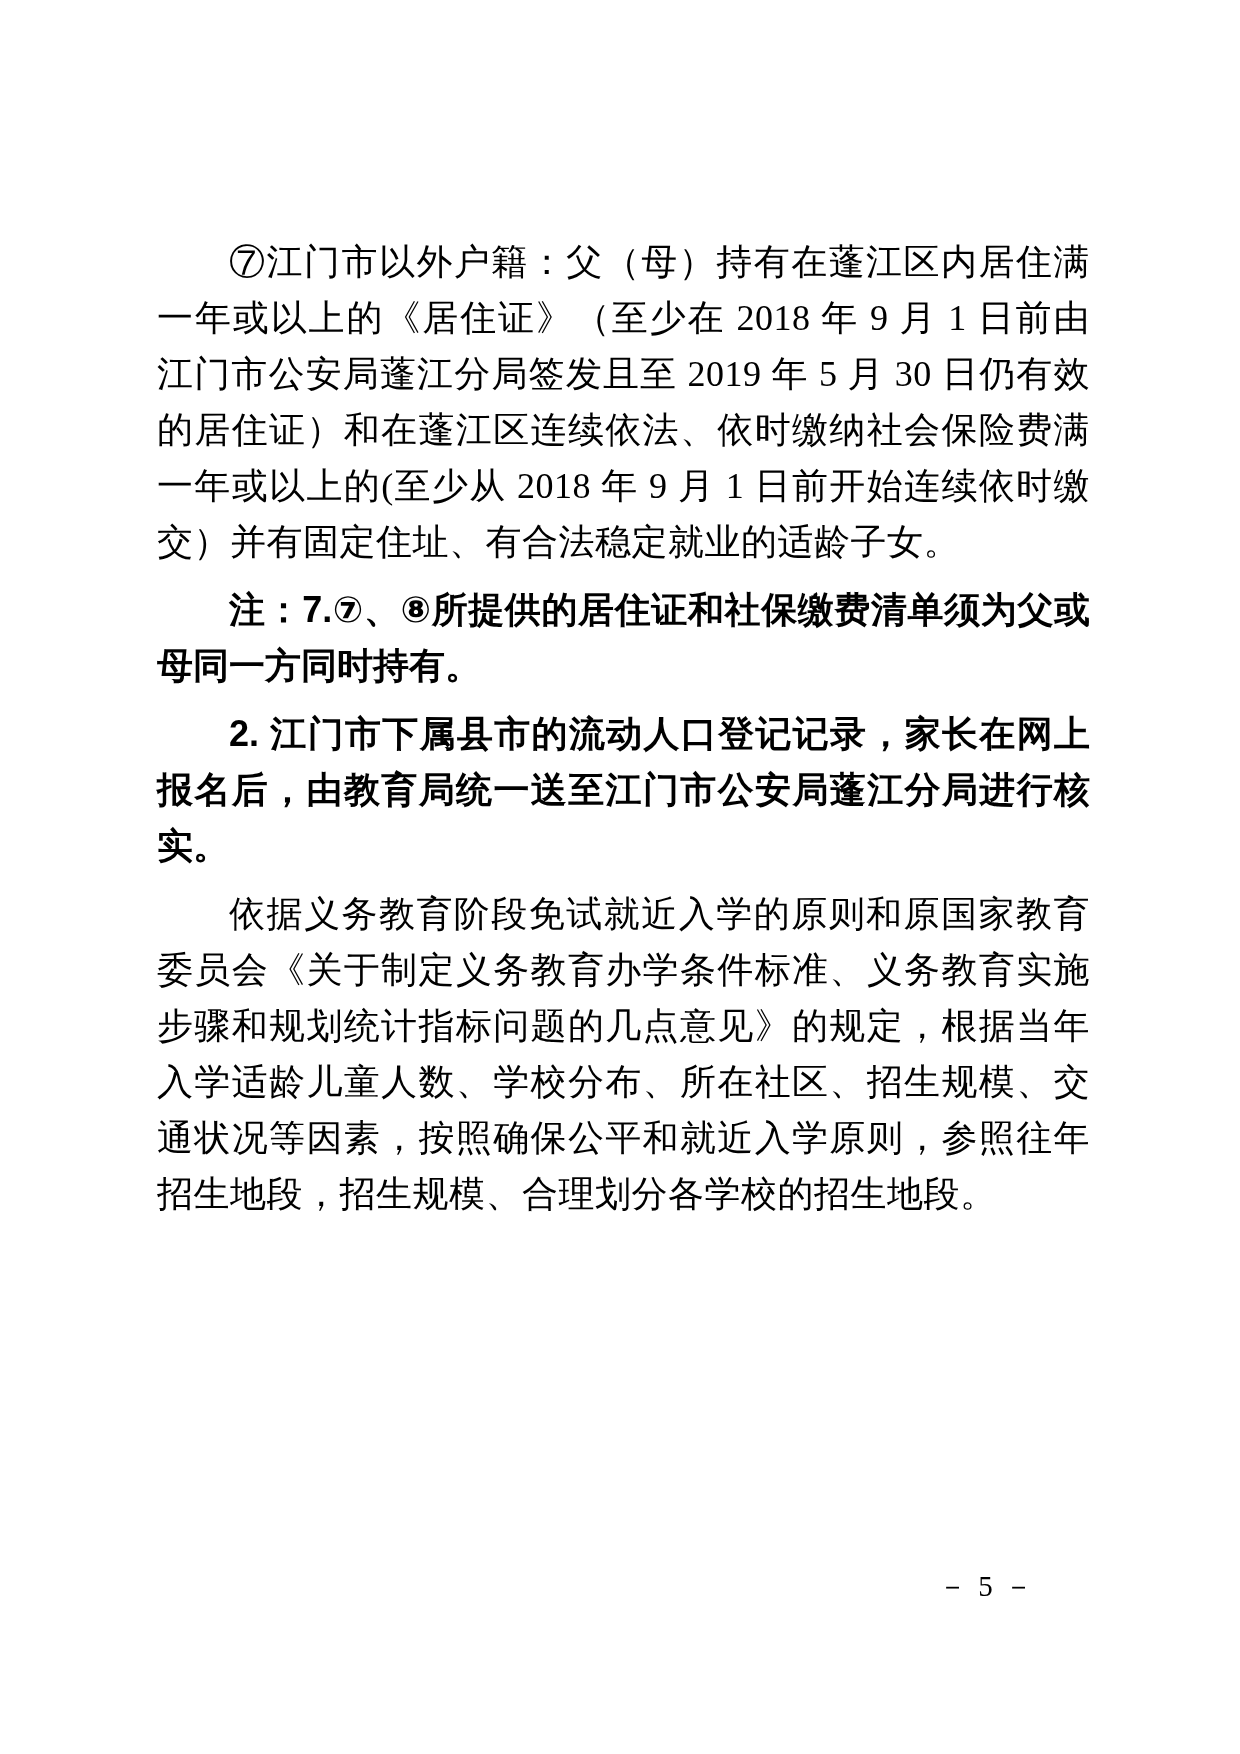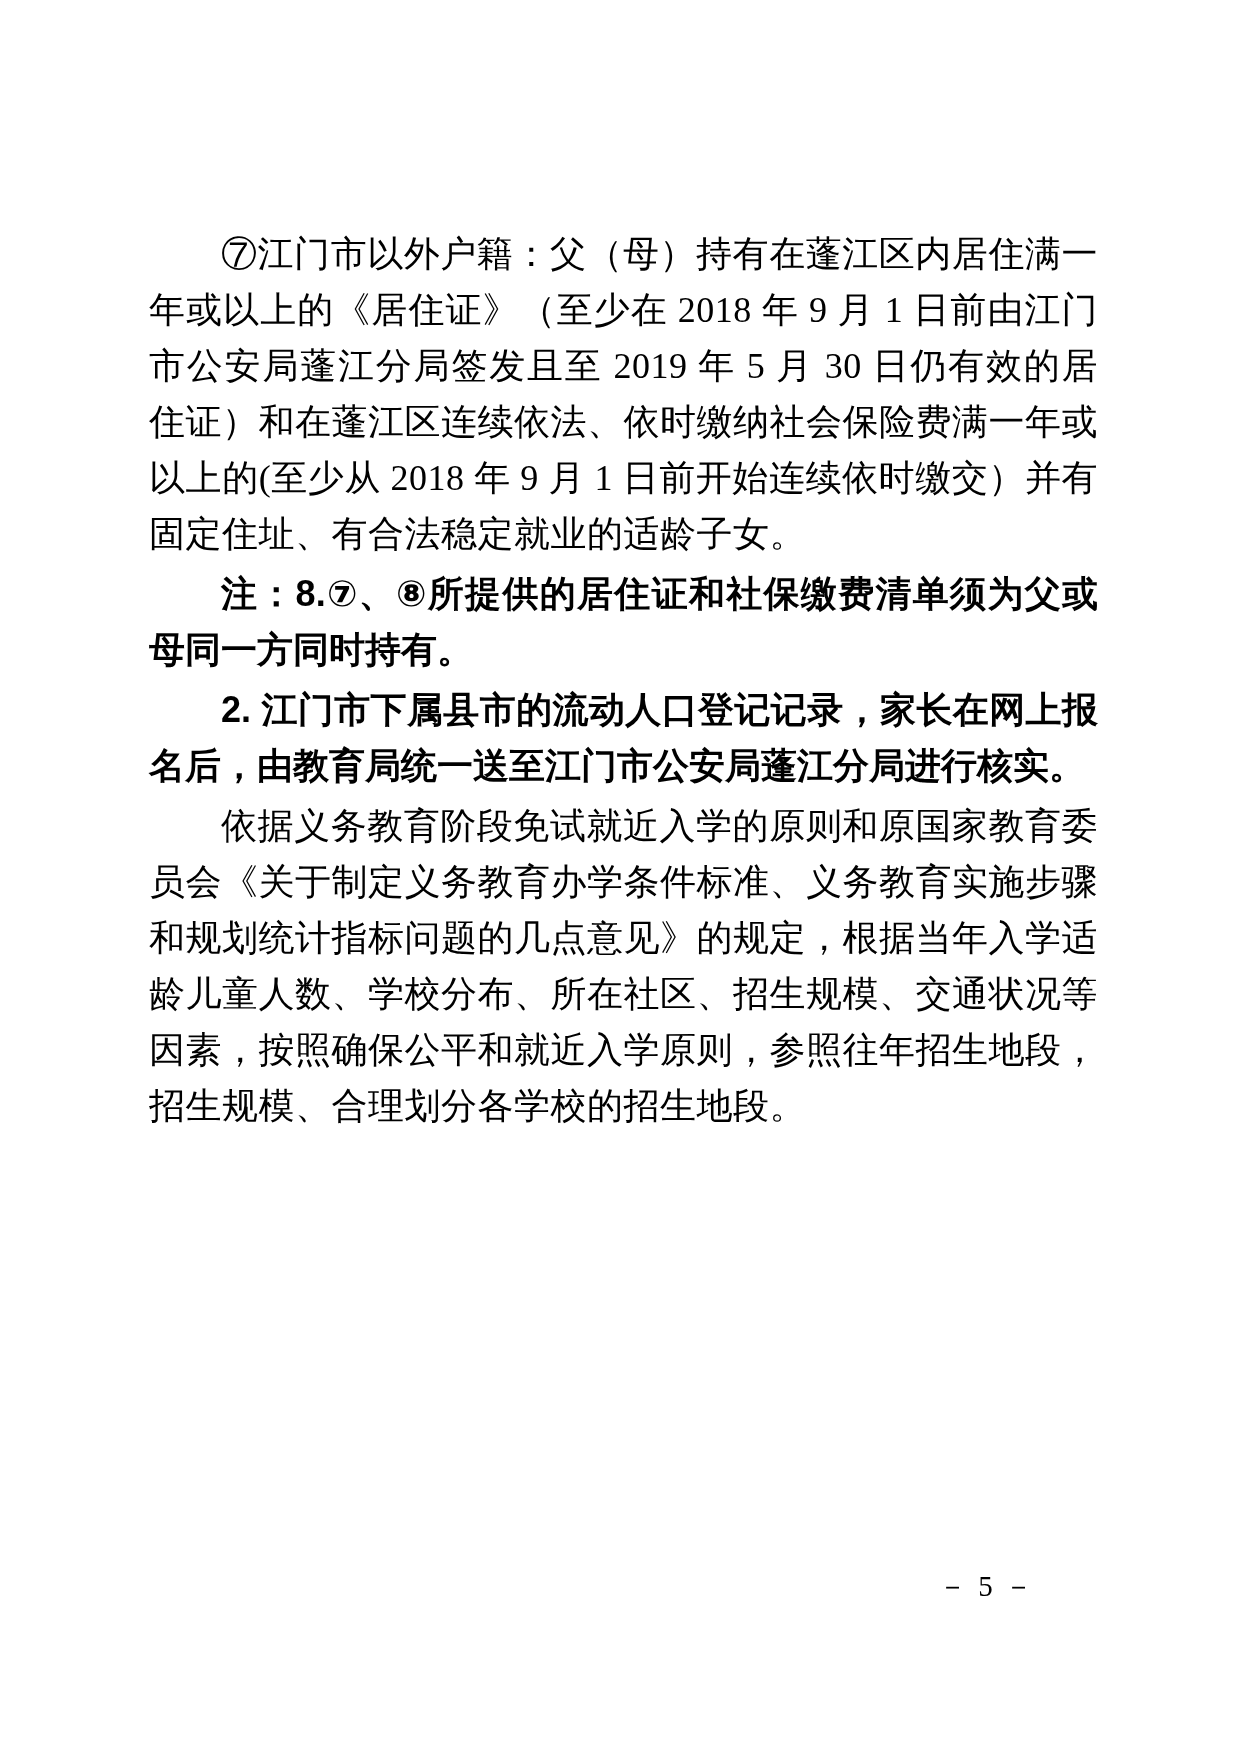--- a/index.html
+++ b/index.html
@@ -22,21 +22,21 @@
     left: 145px;
     top: 222px;
     width: 957px;
     font-size: 36px;
     line-height: 56px;
     text-align: justify;
     text-justify: inter-character;
     letter-spacing: 0.5px;
   }
   .doc-body p {
-    margin: 4px;
+    margin: 12px;
     padding: 0;
     text-indent: 2em;
   }
   .doc-body p.bold {
     font-family: "Liberation Sans", "DejaVu Sans", sans-serif;
     font-weight: 700;
     letter-spacing: 0px;
   }
   .page-footer {
     position: absolute;
@@ -49,20 +49,20 @@
     letter-spacing: 2px;
   }
 </style>
 </head>
 <body>
 
 <div class="page">
 
   <div class="doc-body">
     <p>⑦江门市以外户籍：父（母）持有在蓬江区内居住满一年或以上的《居住证》（至少在 2018 年 9 月 1 日前由江门市公安局蓬江分局签发且至 2019 年 5 月 30 日仍有效的居住证）和在蓬江区连续依法、依时缴纳社会保险费满一年或以上的(至少从 2018 年 9 月 1 日前开始连续依时缴交）并有固定住址、有合法稳定就业的适龄子女。</p>
-    <p class="bold">注：8.⑦、⑧所提供的居住证和社保缴费清单须为父或母同一方同时持有。</p>
+    <p class="bold">注：7.⑦、⑧所提供的居住证和社保缴费清单须为父或母同一方同时持有。</p>
     <p class="bold">2. 江门市下属县市的流动人口登记记录，家长在网上报名后，由教育局统一送至江门市公安局蓬江分局进行核实。</p>
     <p>依据义务教育阶段免试就近入学的原则和原国家教育委员会《关于制定义务教育办学条件标准、义务教育实施步骤和规划统计指标问题的几点意见》的规定，根据当年入学适龄儿童人数、学校分布、所在社区、招生规模、交通状况等因素，按照确保公平和就近入学原则，参照往年招生地段，招生规模、合理划分各学校的招生地段。</p>
   </div>
 
   <div class="page-footer">－ 5 －</div>
 
 </div>
 
 </body></html>

